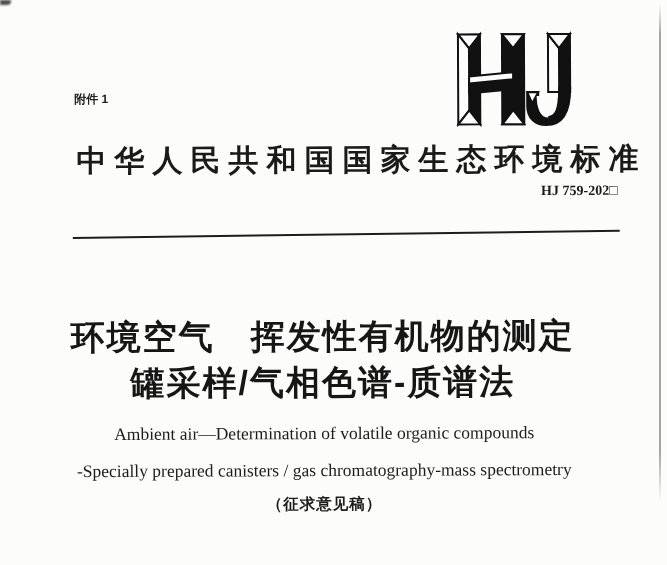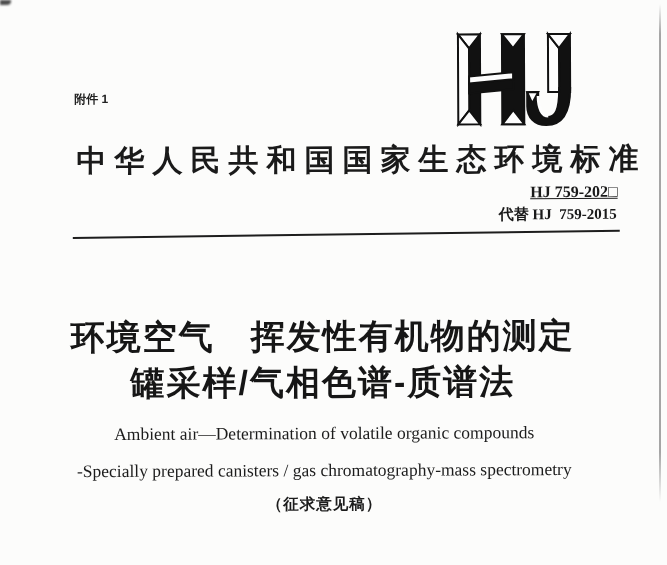--- a/index.html
+++ b/index.html
@@ -25,23 +25,22 @@
     position:absolute;left:77px;top:140px;
     font-family:"Liberation Serif","DejaVu Serif",serif;
     font-weight:700;font-size:30px;letter-spacing:8px;
     white-space:nowrap;color:#1a1a1a;
   }
   .logo{
     position:absolute;left:457px;top:31px;width:132px;height:98px;
   }
   .std-no{
     position:absolute;right:49px;top:184px;
-    font-size:16px;font-weight:700;color:#1a1a1a;
+    font-size:14px;font-weight:700;color:#1a1a1a;
     font-family:"Liberation Serif","DejaVu Serif",serif;
-    text-decoration:underline;
   }
   .replaces{
     position:absolute;right:50px;top:206px;
     font-size:15px;font-weight:600;color:#1a1a1a;white-space:pre;
     font-family:"Liberation Serif","DejaVu Serif",serif;
   }
   .rule{
     position:absolute;left:73px;top:231px;width:547px;height:2.4px;
     background:#1d1d1d;transform:rotate(-0.5deg);transform-origin:right center;
   }
@@ -114,21 +113,20 @@
         <path d="M114,58 C114,82 106,95 90,95 C78,95 71,87 71,76 L71,62 L82,62 L82,72 C82,81 85,87 91,87 C99,87 103,81 103,58 Z" fill="#111"></path>
         <polygon points="71,62 82,62 76,73" fill="#fdfdfd"></polygon>
       </g>
       <path d="M82,66 C82,79 86,86 92,86" fill="none" stroke="#fdfdfd" stroke-width="3"></path>
     </svg>
 
     <div class="org-heading">中华人民共和国国家生态环境标准</div>
 
     <div class="std-no">HJ 759-202□</div>
 
-    <div class="replaces">代替 HJ  759-2015</div>
 
     <div class="rule"></div>
 
     <div class="title-cn l1">环境空气　挥发性有机物的测定</div>
     <div class="title-cn l2">罐采样/气相色谱-质谱法</div>
 
     <div class="title-en l1">Ambient air—Determination of volatile organic compounds</div>
     <div class="title-en l2">-Specially prepared canisters / gas chromatography-mass spectrometry</div>
 
     <div class="draft">（征求意见稿）</div>

